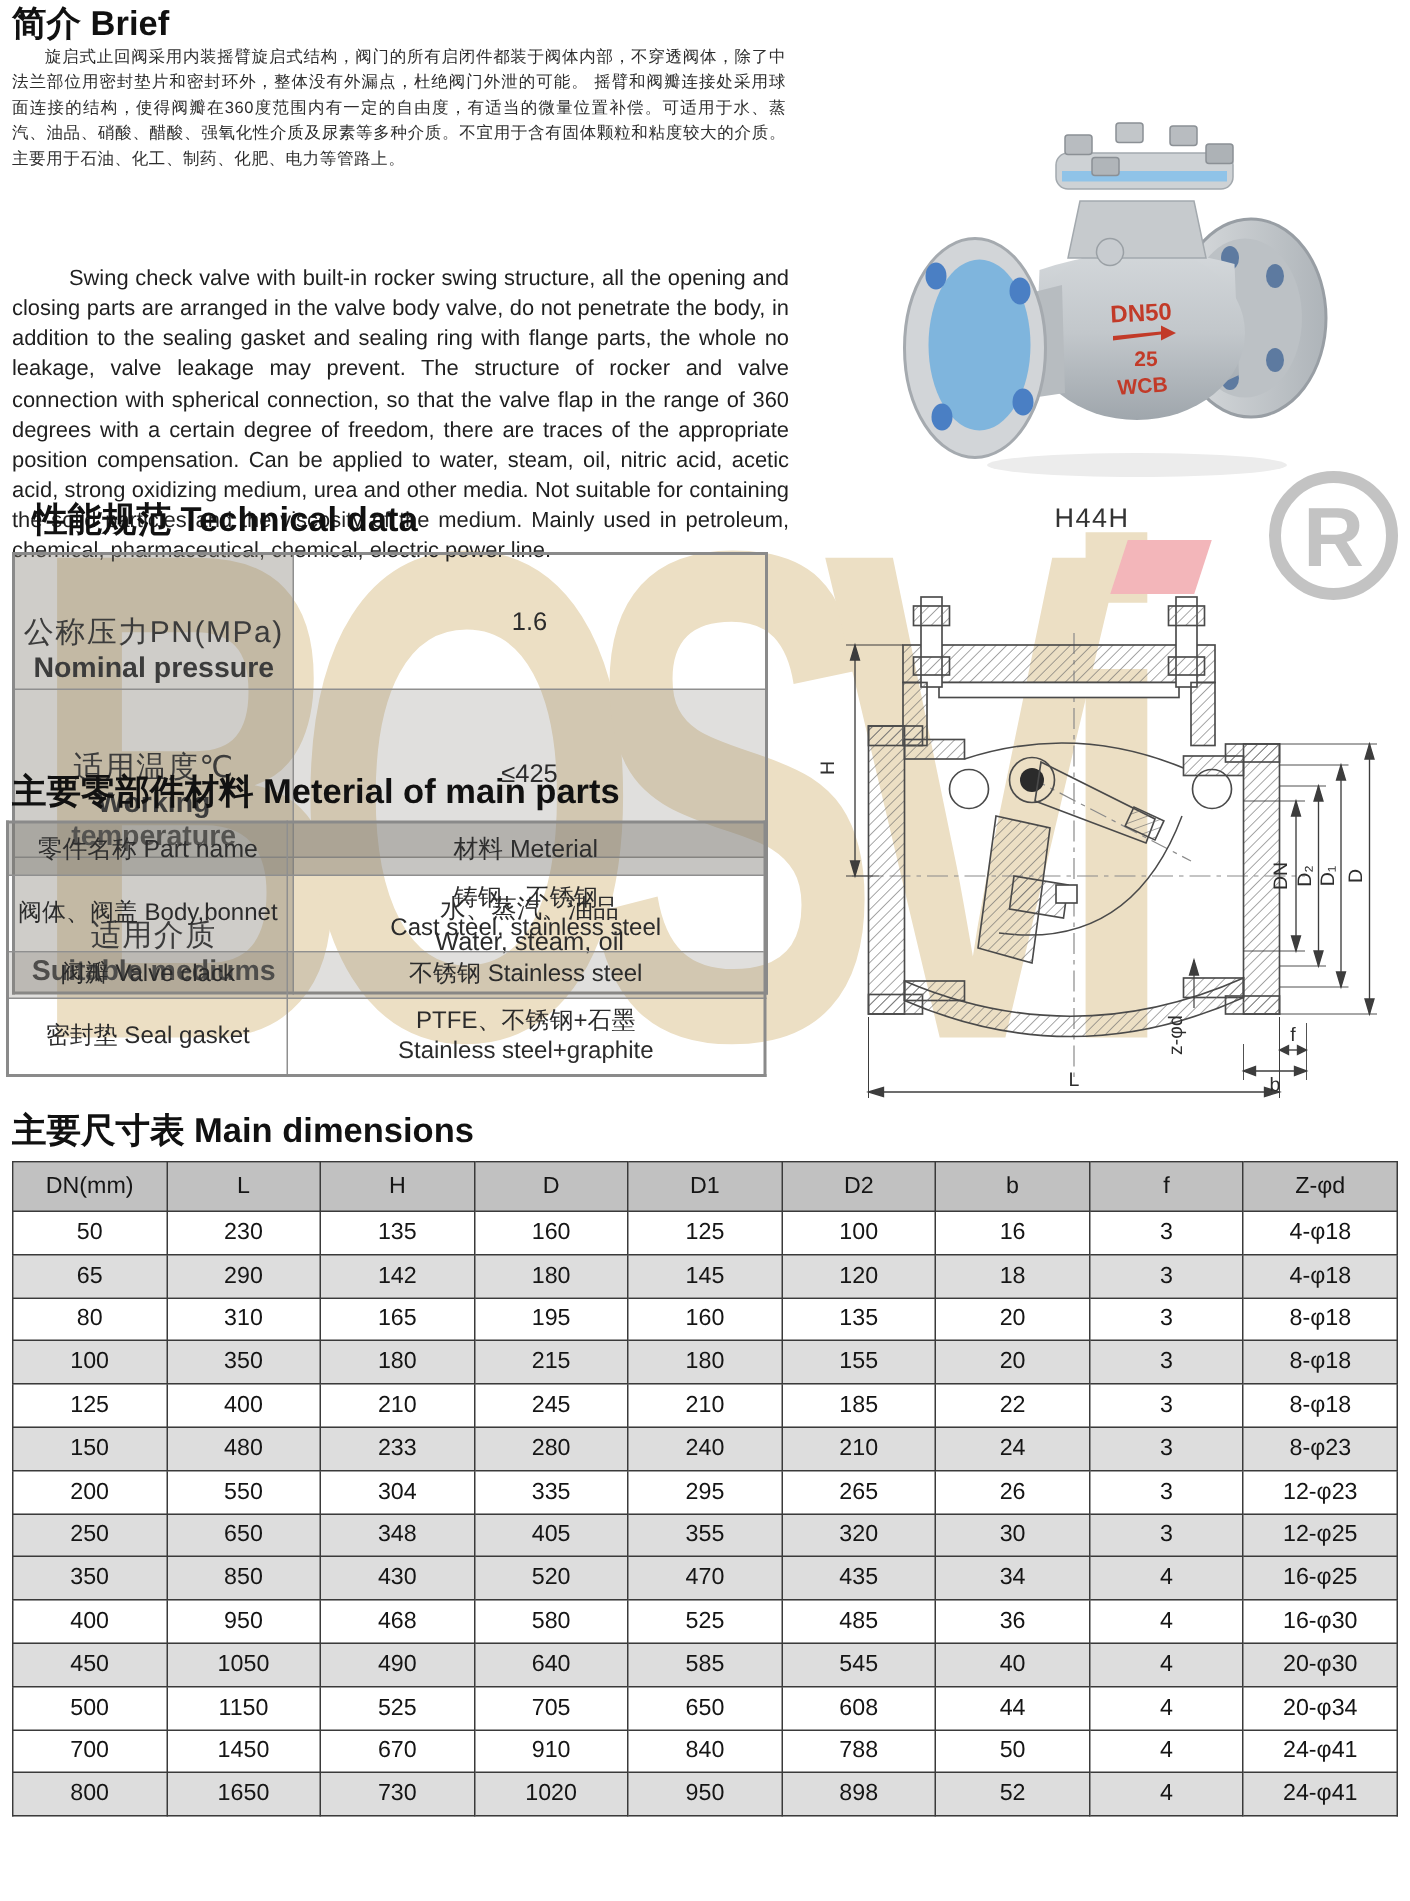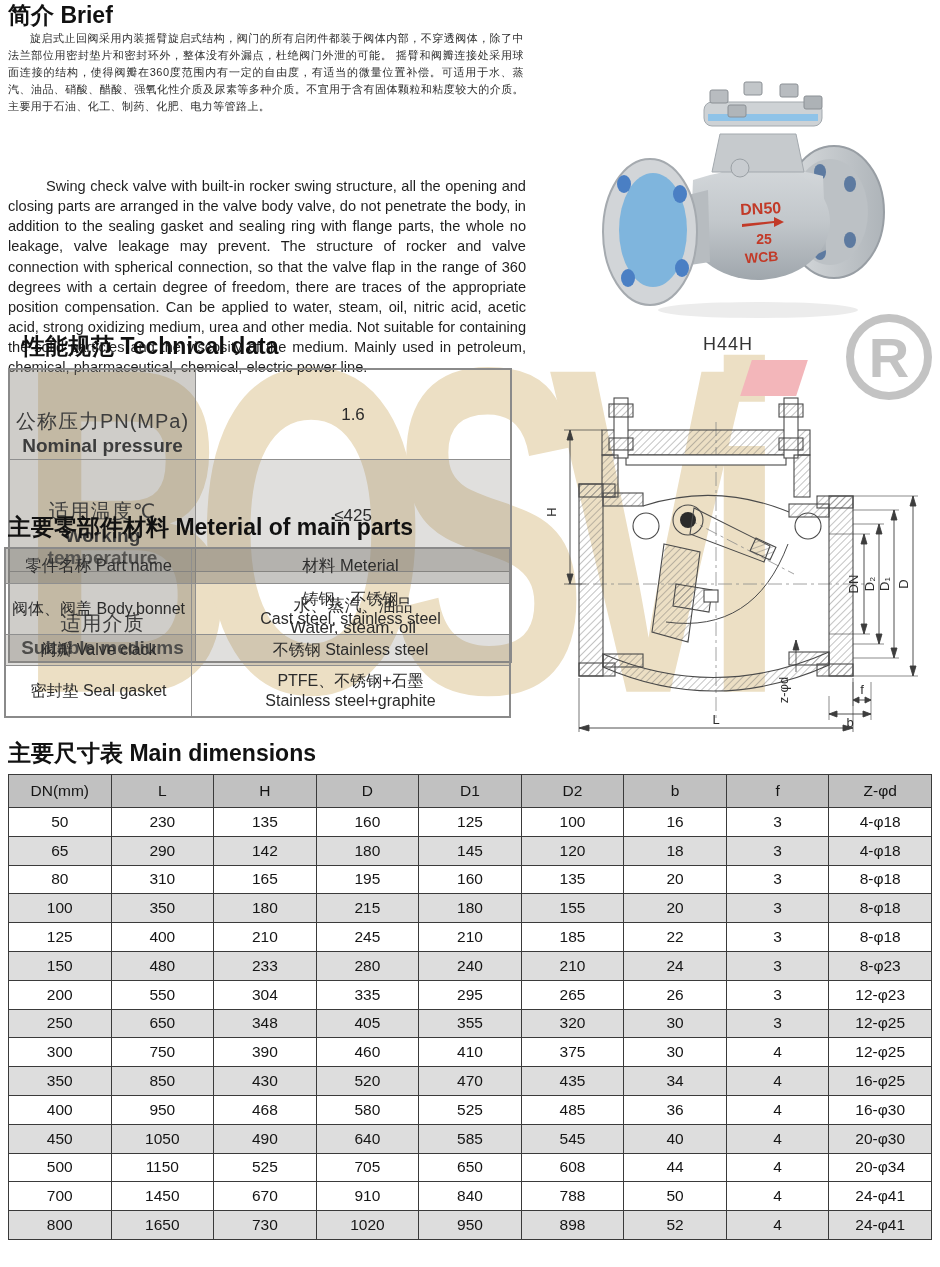--- a/index.html
+++ b/index.html
@@ -412,31 +412,20 @@
           <td>250</td>
           <td>650</td>
           <td>348</td>
           <td>405</td>
           <td>355</td>
           <td>320</td>
           <td>30</td>
           <td>3</td>
           <td>12-φ25</td>
         </tr>
-        <tr>
-          <td>300</td>
-          <td>750</td>
-          <td>390</td>
-          <td>460</td>
-          <td>410</td>
-          <td>375</td>
-          <td>30</td>
-          <td>4</td>
-          <td>12-φ25</td>
-        </tr>
         <tr class="alt-row">
           <td>350</td>
           <td>850</td>
           <td>430</td>
           <td>520</td>
           <td>470</td>
           <td>435</td>
           <td>34</td>
           <td>4</td>
           <td>16-φ25</td>

